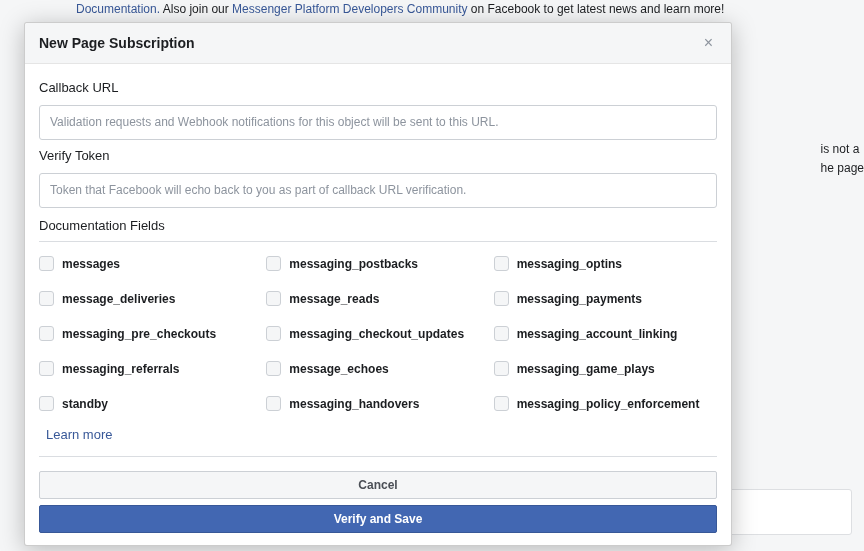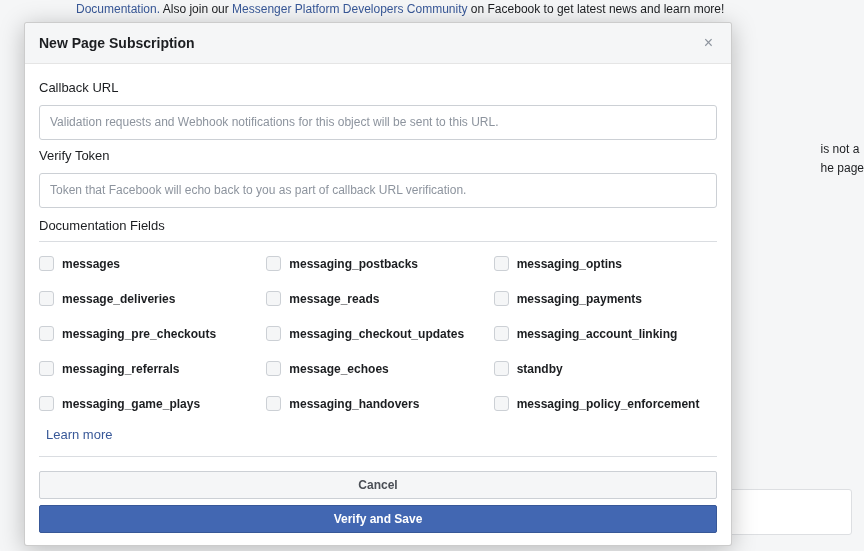--- a/index.html
+++ b/index.html
@@ -184,25 +184,25 @@
           <label class="chk">
             <input type="checkbox" style="">
             <span class="chk-label">messaging_referrals</span>
           </label>
           <label class="chk">
             <input type="checkbox" style="">
             <span class="chk-label">message_echoes</span>
           </label>
           <label class="chk">
             <input type="checkbox" style="">
+            <span class="chk-label">messaging_game_plays</span>
+          </label>
+          <label class="chk">
+            <input type="checkbox" style="">
             <span class="chk-label">standby</span>
-          </label>
-          <label class="chk">
-            <input type="checkbox" style="">
-            <span class="chk-label">messaging_game_plays</span>
           </label>
           <label class="chk">
             <input type="checkbox" style="">
             <span class="chk-label">messaging_handovers</span>
           </label>
           <label class="chk">
             <input type="checkbox" style="">
             <span class="chk-label">messaging_policy_enforcement</span>
           </label>
         </div>

